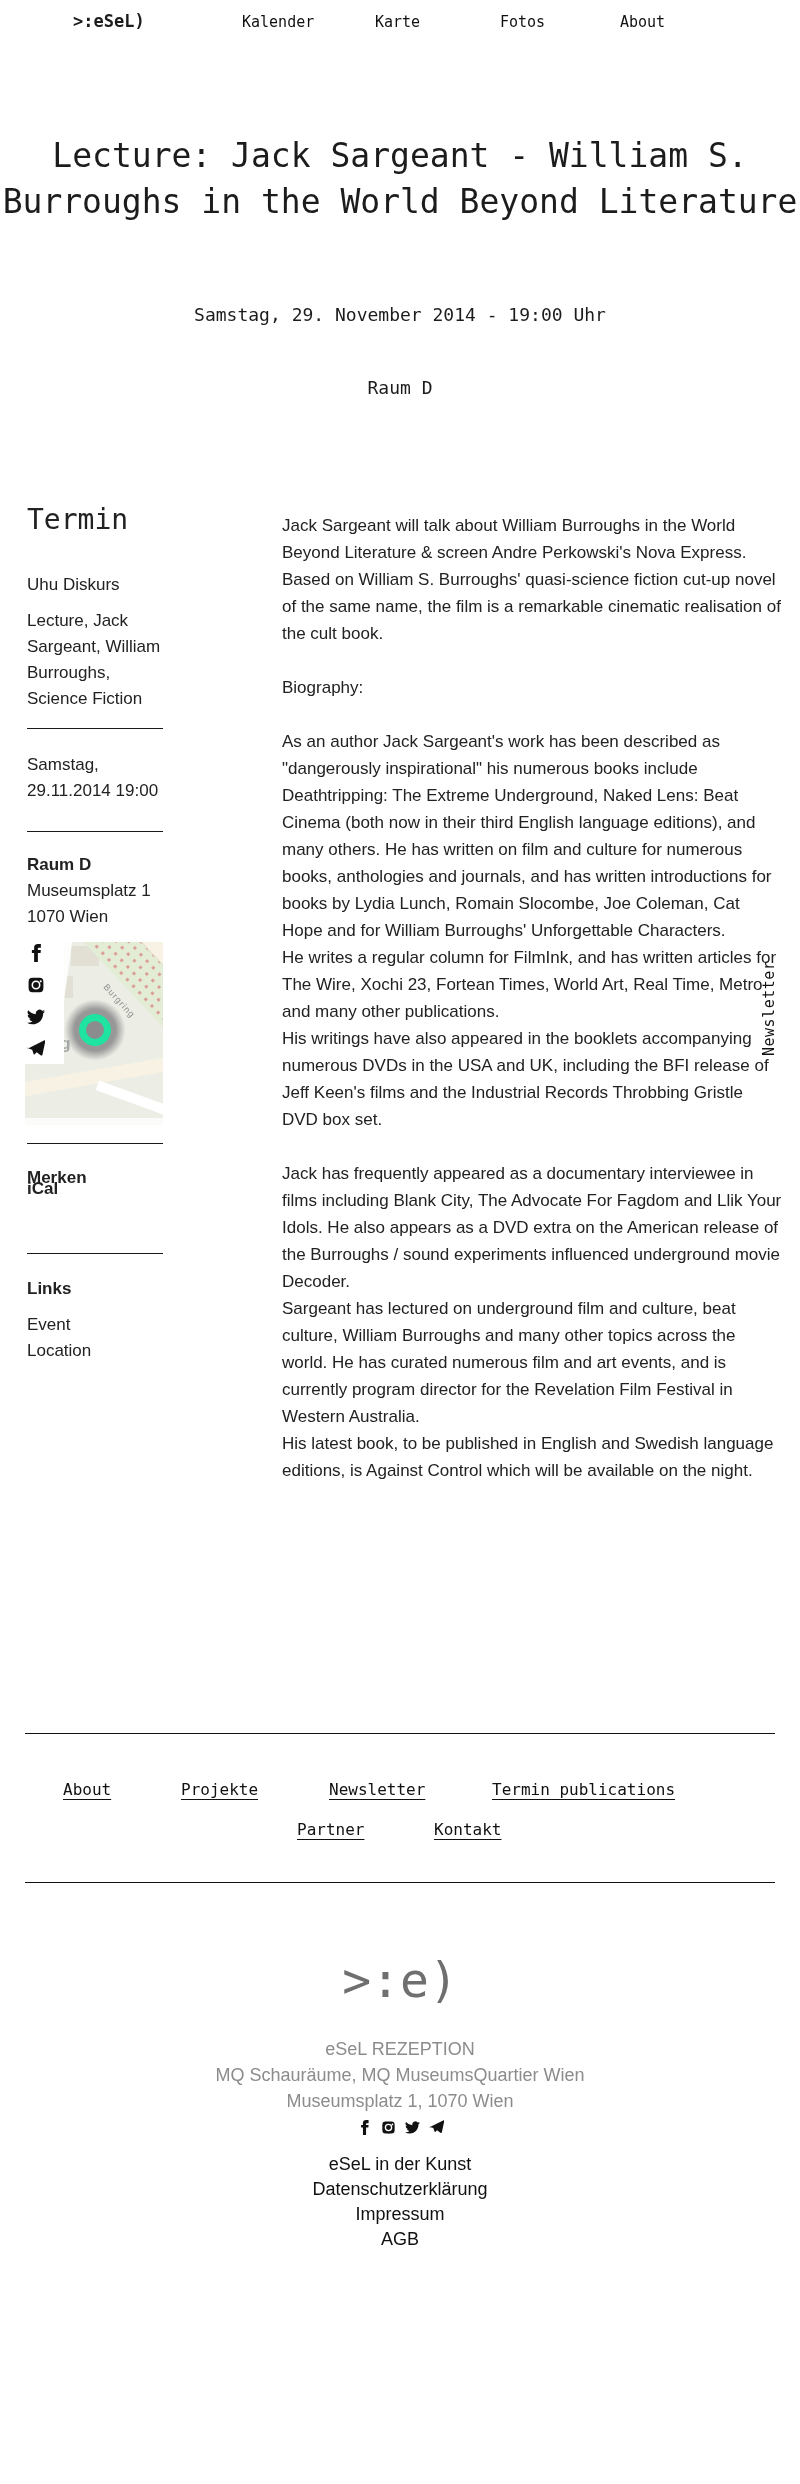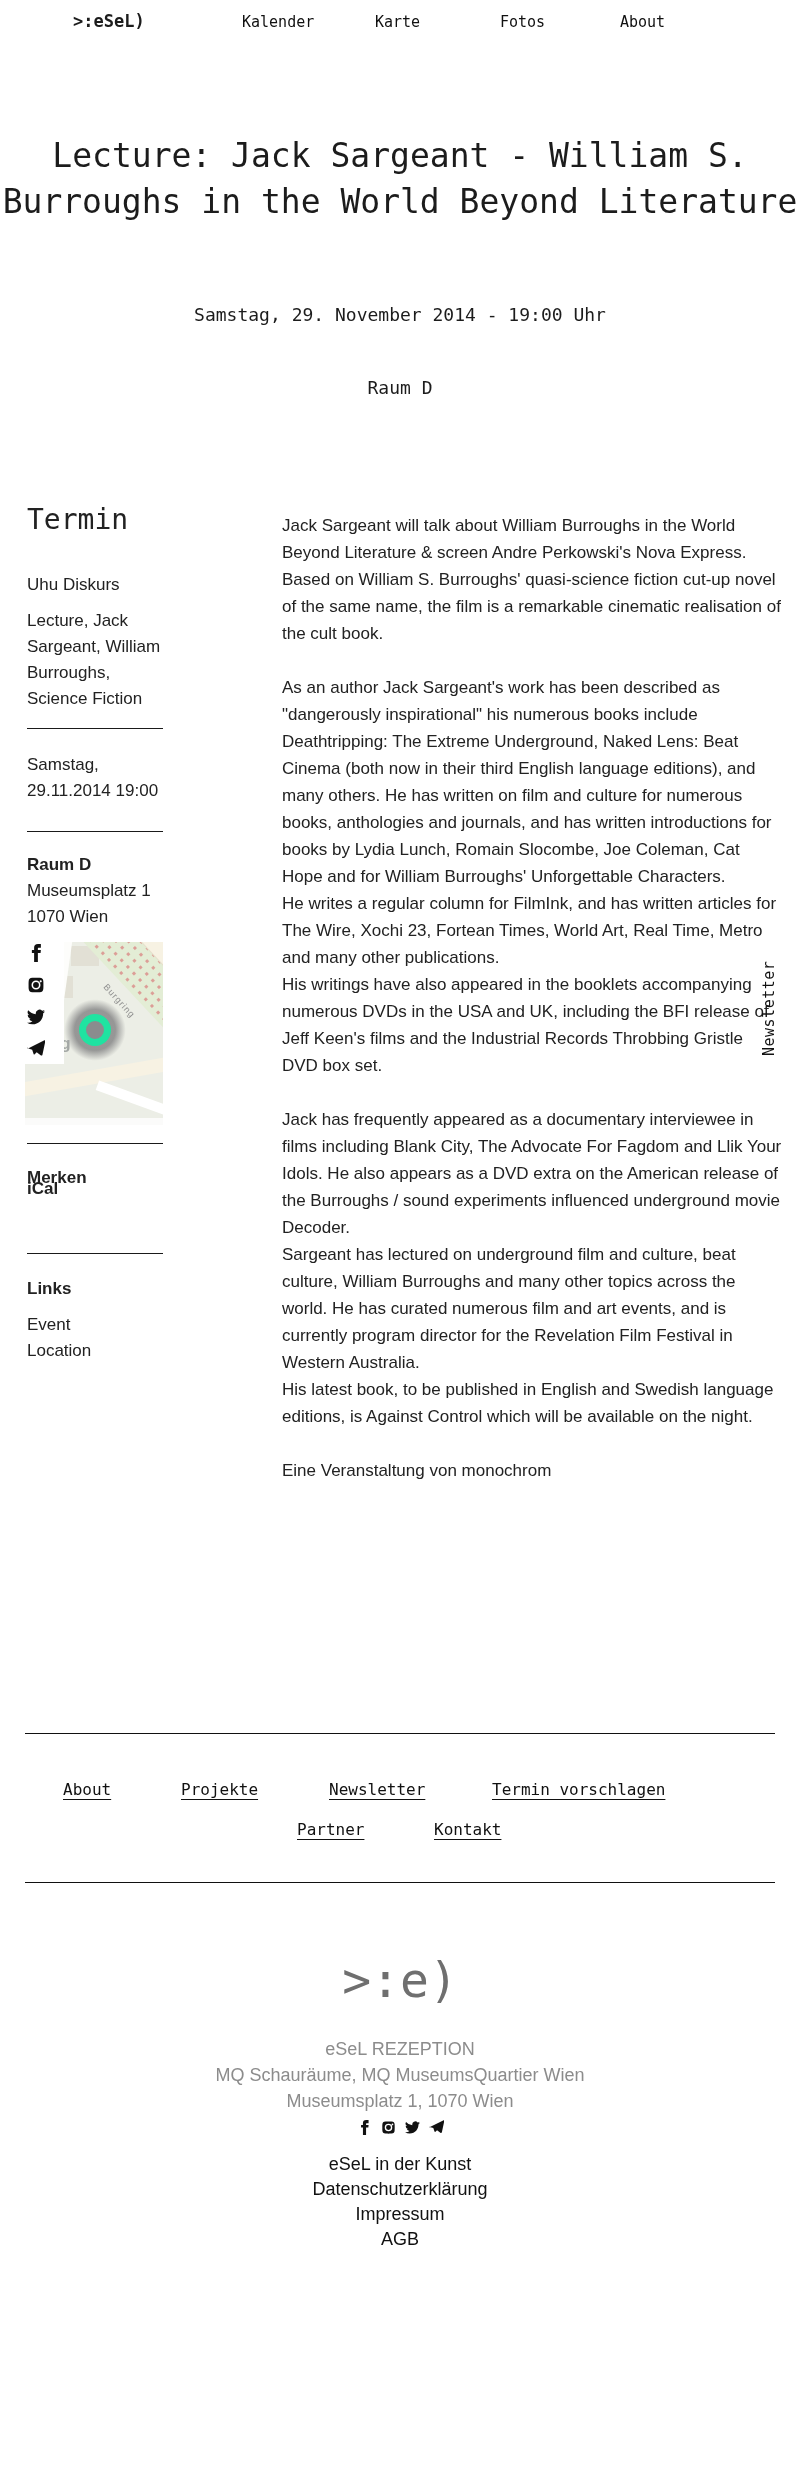--- a/index.html
+++ b/index.html
@@ -179,36 +179,36 @@
 <hr class="abs sb-hr" id="sb-hr3">
 <div class="abs sb bold" id="sb-merken-h">Merken</div>
 <div class="abs sb sb-link" id="sb-ical">iCal</div>
 <hr class="abs sb-hr" id="sb-hr4">
 <div class="abs sb bold" id="sb-links-h">Links</div>
 <div class="abs sb sb-link" id="sb-links" style="white-space:pre-line;">Event
 Location</div>
 
 <div class="abs article">
   <p>Jack Sargeant will talk about William Burroughs in the World Beyond Literature &amp; screen Andre Perkowski's Nova Express. Based on William S. Burroughs' quasi-science fiction cut-up novel of the same name, the film is a remarkable cinematic realisation of the cult book.</p>
+  <p>Biography:</p>
   <p>As an author Jack Sargeant's work has been described as "dangerously inspirational" his numerous books include Deathtripping: The Extreme Underground, Naked Lens: Beat Cinema (both now in their third English language editions), and many others. He has written on film and culture for numerous books, anthologies and journals, and has written introductions for books by Lydia Lunch, Romain Slocombe, Joe Coleman, Cat Hope and for William Burroughs' Unforgettable Characters.
 He writes a regular column for FilmInk, and has written articles for The Wire, Xochi 23, Fortean Times, World Art, Real Time, Metro and many other publications.
 His writings have also appeared in the booklets accompanying numerous DVDs in the USA and UK, including the BFI release of Jeff Keen's films and the Industrial Records Throbbing Gristle DVD box set.</p>
   <p>Jack has frequently appeared as a documentary interviewee in films including Blank City, The Advocate For Fagdom and Llik Your Idols. He also appears as a DVD extra on the American release of the Burroughs / sound experiments influenced underground movie Decoder.
 Sargeant has lectured on underground film and culture, beat culture, William Burroughs and many other topics across the world. He has curated numerous film and art events, and is currently program director for the Revelation Film Festival in Western Australia.
 His latest book, to be published in English and Swedish language editions, is Against Control which will be available on the night.</p>
-  <p>Eine Veranstaltung von monochrom</p>
 </div>
 
 <div class="abs mono newsletter-tab">Newsletter</div>
 
 <hr class="abs f-hr" id="f-hr1">
 <a class="abs mono f-nav" id="fl-1">About</a>
 <a class="abs mono f-nav" id="fl-2">Projekte</a>
 <a class="abs mono f-nav" id="fl-3">Newsletter</a>
-<a class="abs mono f-nav" id="fl-4">Termin vorschlagen</a>
+<a class="abs mono f-nav" id="fl-4">Termin publications</a>
 <a class="abs mono f-nav" id="fl-5">Partner</a>
 <a class="abs mono f-nav" id="fl-6">Kontakt</a>
 <hr class="abs f-hr" id="f-hr2">
 
 <div class="abs mono f-logo">&gt;:e)</div>
 <div class="abs f-org">eSeL REZEPTION</div>
 <div class="abs f-addr">MQ Schauräume, MQ MuseumsQuartier Wien
 Museumsplatz 1, 1070 Wien</div>
 
 <div class="abs f-social">

